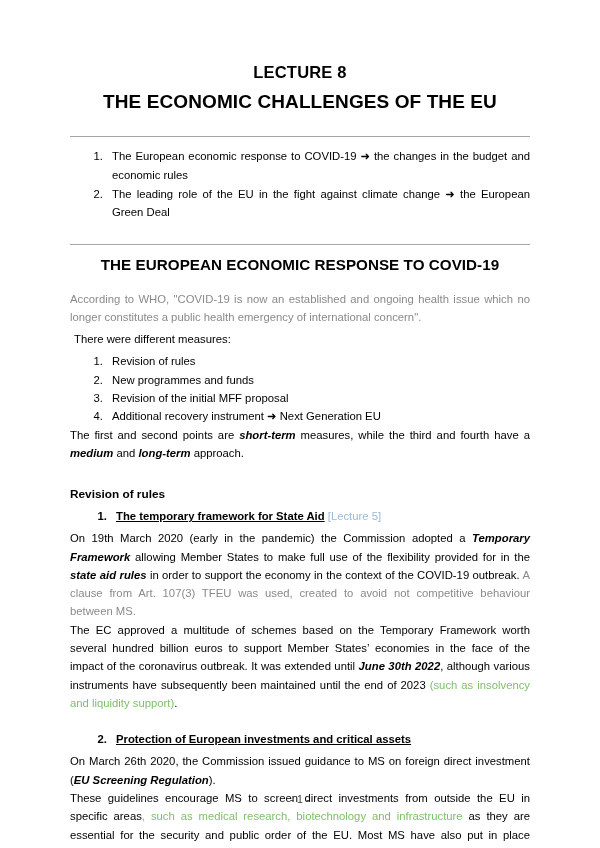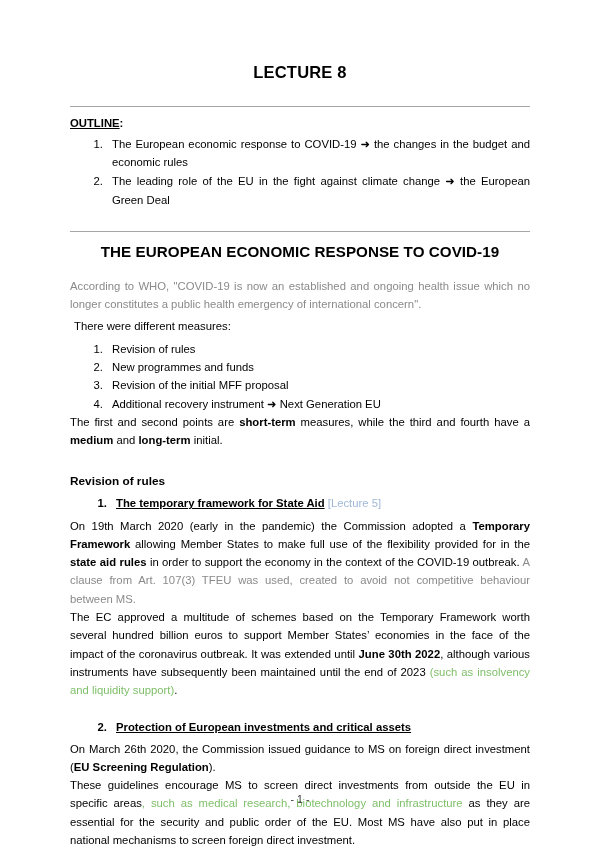--- a/index.html
+++ b/index.html
@@ -129,65 +129,65 @@
     font-weight: bold;
   }
   .lecture-ref {
     font-weight: normal;
     color: #9fb8d6;
     text-decoration: none;
   }
 
   .green { color: #7fbf6a; }
   .gray  { color: #8a8a8a; }
-  b, strong { font-weight: bold; }
+  b, strong { font-weight: bold; font-style: italic; }
   .spacer-md { height: 14px; }
 
   .footer {
     position: absolute;
     left: 0;
     top: 793px;
     width: 600px;
     text-align: center;
     font-size: 10.6px;
     color: #3a3a3a;
   }
 </style>
 </head>
 <body>
 
 <div class="page">
   <div class="content">
 
     <div class="doc-title-1">LECTURE 8</div>
+    <div class="doc-title-2">THE ECONOMIC CHALLENGES OF THE EU</div>
 
     <hr class="rule">
 
-    <div class="outline-label"><u>OUTLINE</u><span class="colon">:</span></div>
     <ol class="outline">
       <li>The European economic response to COVID-19 ➜ the changes in the budget and economic rules</li>
       <li>The leading role of the EU in the fight against climate change ➜ the European Green Deal</li>
     </ol>
 
     <hr class="rule second">
 
     <div class="section-title">THE EUROPEAN ECONOMIC RESPONSE TO COVID-19</div>
 
     <p class="body gray">According to WHO, "COVID-19 is now an established and ongoing health issue which no longer constitutes a public health emergency of international concern".</p>
 
     <p class="lead">There were different measures:</p>
 
     <ol class="measures">
       <li>Revision of rules</li>
       <li>New programmes and funds</li>
       <li>Revision of the initial MFF proposal</li>
       <li>Additional recovery instrument ➜ Next Generation EU</li>
     </ol>
 
-    <p class="body"><span>The first and second points are </span><b>short-term</b><span> measures, while the third and fourth have a </span><b>medium</b><span> and </span><b>long-term</b><span> initial.</span></p>
+    <p class="body"><span>The first and second points are </span><b>short-term</b><span> measures, while the third and fourth have a </span><b>medium</b><span> and </span><b>long-term</b><span> approach.</span></p>
 
     <h3 class="subhead">Revision of rules</h3>
 
     <ol class="numbered-heads">
       <li><span class="head-text">The temporary framework for State Aid</span> <span class="lecture-ref">[Lecture 5]</span></li>
     </ol>
 
     <p class="body"><span>On 19th March 2020 (early in the pandemic) the Commission adopted a </span><b>Temporary Framework</b><span> allowing Member States to make full use of the flexibility provided for in the </span><b>state aid rules</b><span> in order to support the economy in the context of the COVID-19 outbreak. </span><span class="gray">A clause from Art. 107(3) TFEU was used, created to avoid not competitive behaviour between MS.</span></p>
 
     <p class="body"><span>The EC approved a multitude of schemes based on the Temporary Framework worth several hundred billion euros to support Member States’ economies in the face of the impact of the coronavirus outbreak. It was extended until </span><b>June 30th 2022</b><span>, although various instruments have subsequently been maintained until the end of 2023 </span><span class="green">(such as insolvency and liquidity support)</span><span>.</span></p>

